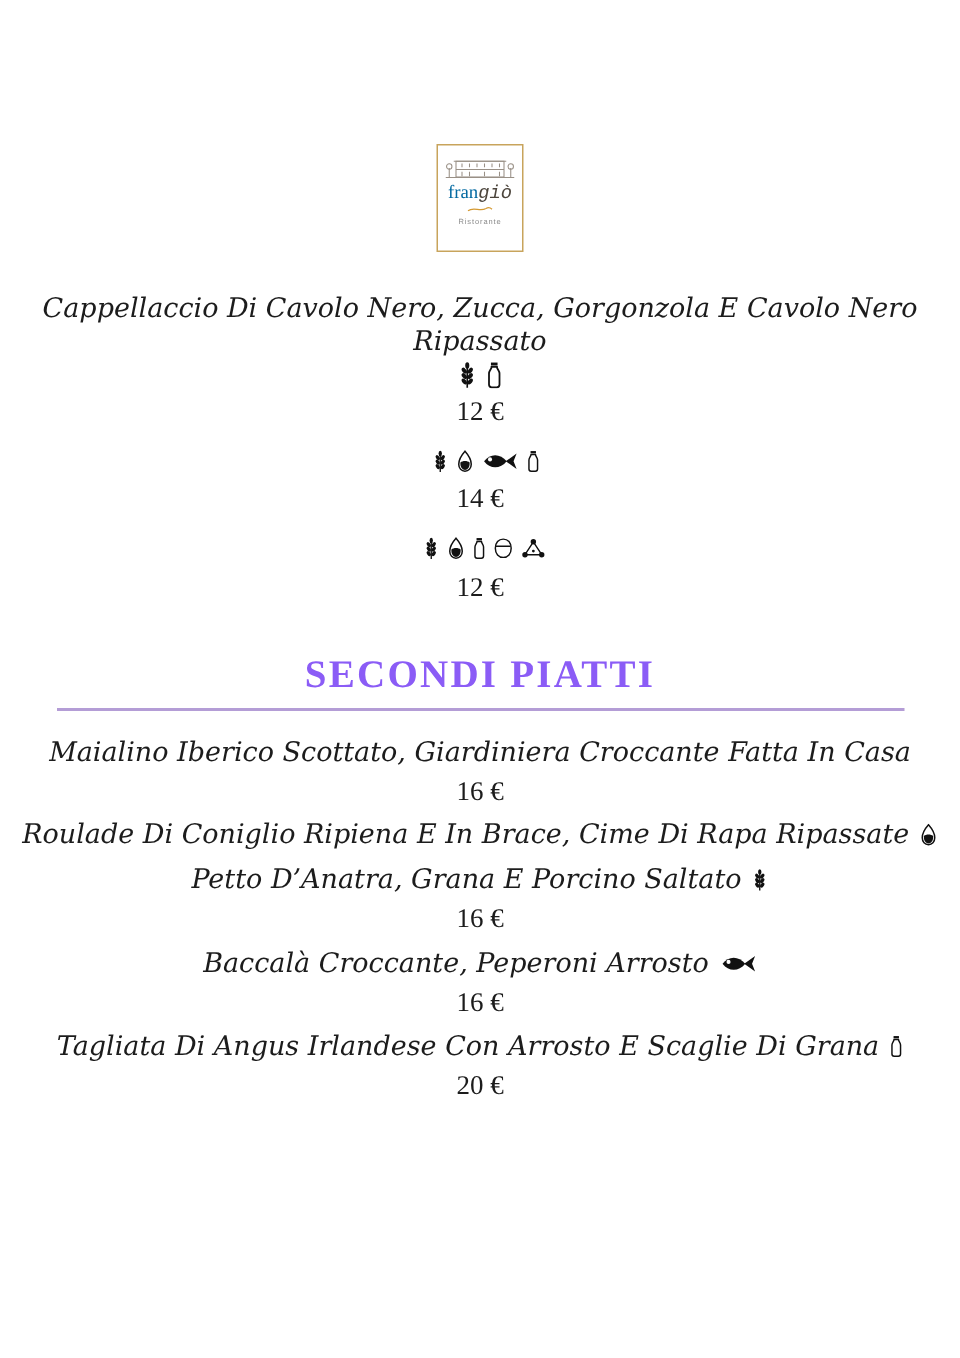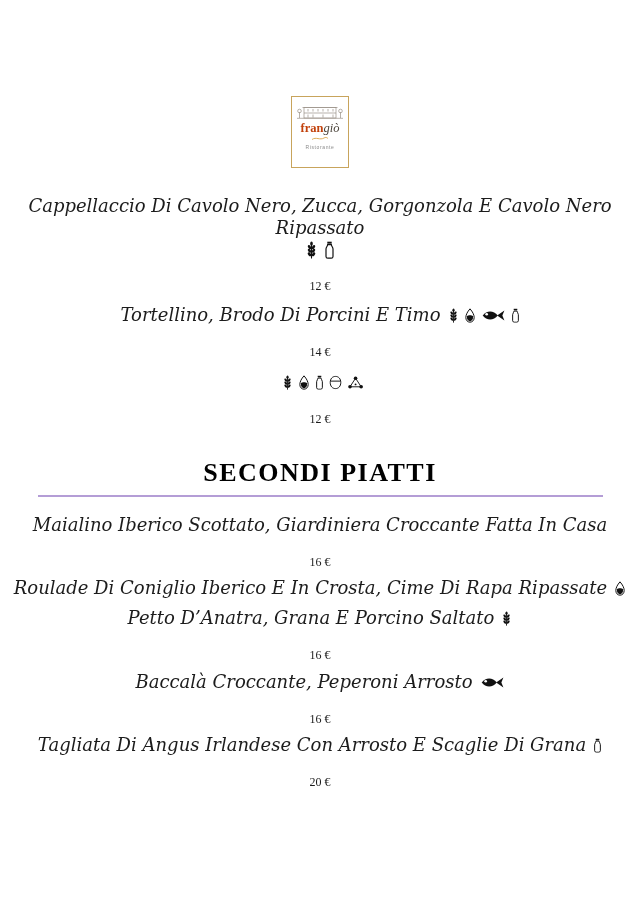--- a/index.html
+++ b/index.html
@@ -24,22 +24,22 @@
     text-align: center;
   }
   .logo-building svg { display: block; margin: 0 auto; }
   .logo-name {
     font-family: "Liberation Serif", serif;
     font-size: 12.5px;
     line-height: 1;
     margin-top: 3px;
     white-space: nowrap;
   }
-  .logo-name .gold { color: #c2410c; font-weight: bold; }
-  .logo-name .dark { color: #4c453c; font-style: italic; }
+  .logo-name .gold { color: #0369a1; }
+  .logo-name .dark { color: #4c453c; font-style: italic; font-family: Liberation Mono, monospace; }
   .logo-flourish svg { display: block; margin: 1px auto 0; }
   .logo-sub {
     font-family: "Liberation Sans", sans-serif;
     font-size: 5px;
     letter-spacing: 0.12em;
     color: #8a8a8a;
     margin-top: 3px;
     text-transform: none;
   }
   
@@ -48,23 +48,23 @@
   .item { margin-bottom: 11px; }
   .item-name {
     font-family: "DejaVu Serif", serif;
     font-style: italic;
     font-size: 18px;
     line-height: 1.22;
     color: #1c1c1c;
   }
   .item-price {
     font-family: "Liberation Serif", serif;
-    font-size: 12px;
+    font-size: 18px;
     line-height: 1.2;
-    margin-top: 19px;
+    margin-top: 4px;
     color: #1c1c1c;
   }
   .allergen-row {
     display: flex;
     justify-content: center;
     align-items: center;
     gap: 6px;
     height: 20px;
     margin-top: 1px;
   }
@@ -76,21 +76,21 @@
     margin-left: 7px;
     vertical-align: -2px;
   }
   .icons-inline svg { height: 15px; width: auto; display: block; }
   
   .section-title {
     font-family: "Liberation Serif", serif;
     font-weight: 700;
     font-size: 26px;
     letter-spacing: 1.5px;
-    color: #000000;
+    color: #8b5cf6;
     margin: 32px 0 7px;
   }
   .divider {
     border: none;
     border-top: 2px solid #b49dd6;
     width: 565px;
     margin: 0 auto 17px;
   }
   .secondi-section .item { margin-bottom: 8px; }
   .sprite { position: absolute; width: 0; height: 0; overflow: hidden; }
@@ -184,21 +184,21 @@
         <span>
             <svg viewBox="0 0 11 18" width="11" height="18">
               <use href="#i-milk"></use>
             </svg>
           </span>
       </div>
       <div class="item-price">12 €</div>
     </div>
 
     <div class="item">
-      <div class="item-name"><span>Tortellino, Brodo Di Porcini E Timo</span><span class="icons-inline">
+      <div class="item-name"><span class="icons-inline">
             <span>
               <svg viewBox="0 0 14 20" width="11" height="15">
                 <use href="#i-gluten"></use>
               </svg>
             </span>
             <span>
               <svg viewBox="0 0 14 18" width="12" height="15">
                 <use href="#i-egg"></use>
               </svg>
             </span>
@@ -253,21 +253,21 @@
   <hr class="divider">
 
   <div class="menu-block secondi-section">
 
     <div class="item">
       <div class="item-name">Maialino Iberico Scottato, Giardiniera Croccante Fatta In Casa</div>
       <div class="item-price">16 €</div>
     </div>
 
     <div class="item">
-      <div class="item-name"><span>Roulade Di Coniglio Iberico E In Crosta, Cime Di Rapa Ripassate</span><span class="icons-inline">
+      <div class="item-name"><span>Roulade Di Coniglio Ripiena E In Brace, Cime Di Rapa Ripassate</span><span class="icons-inline">
             <span>
               <svg viewBox="0 0 14 18" width="12" height="15">
                 <use href="#i-egg"></use>
               </svg>
             </span>
           </span></div>
     </div>
 
     <div class="item">
       <div class="item-name"><span>Petto D’Anatra, Grana E Porcino Saltato</span><span class="icons-inline">

